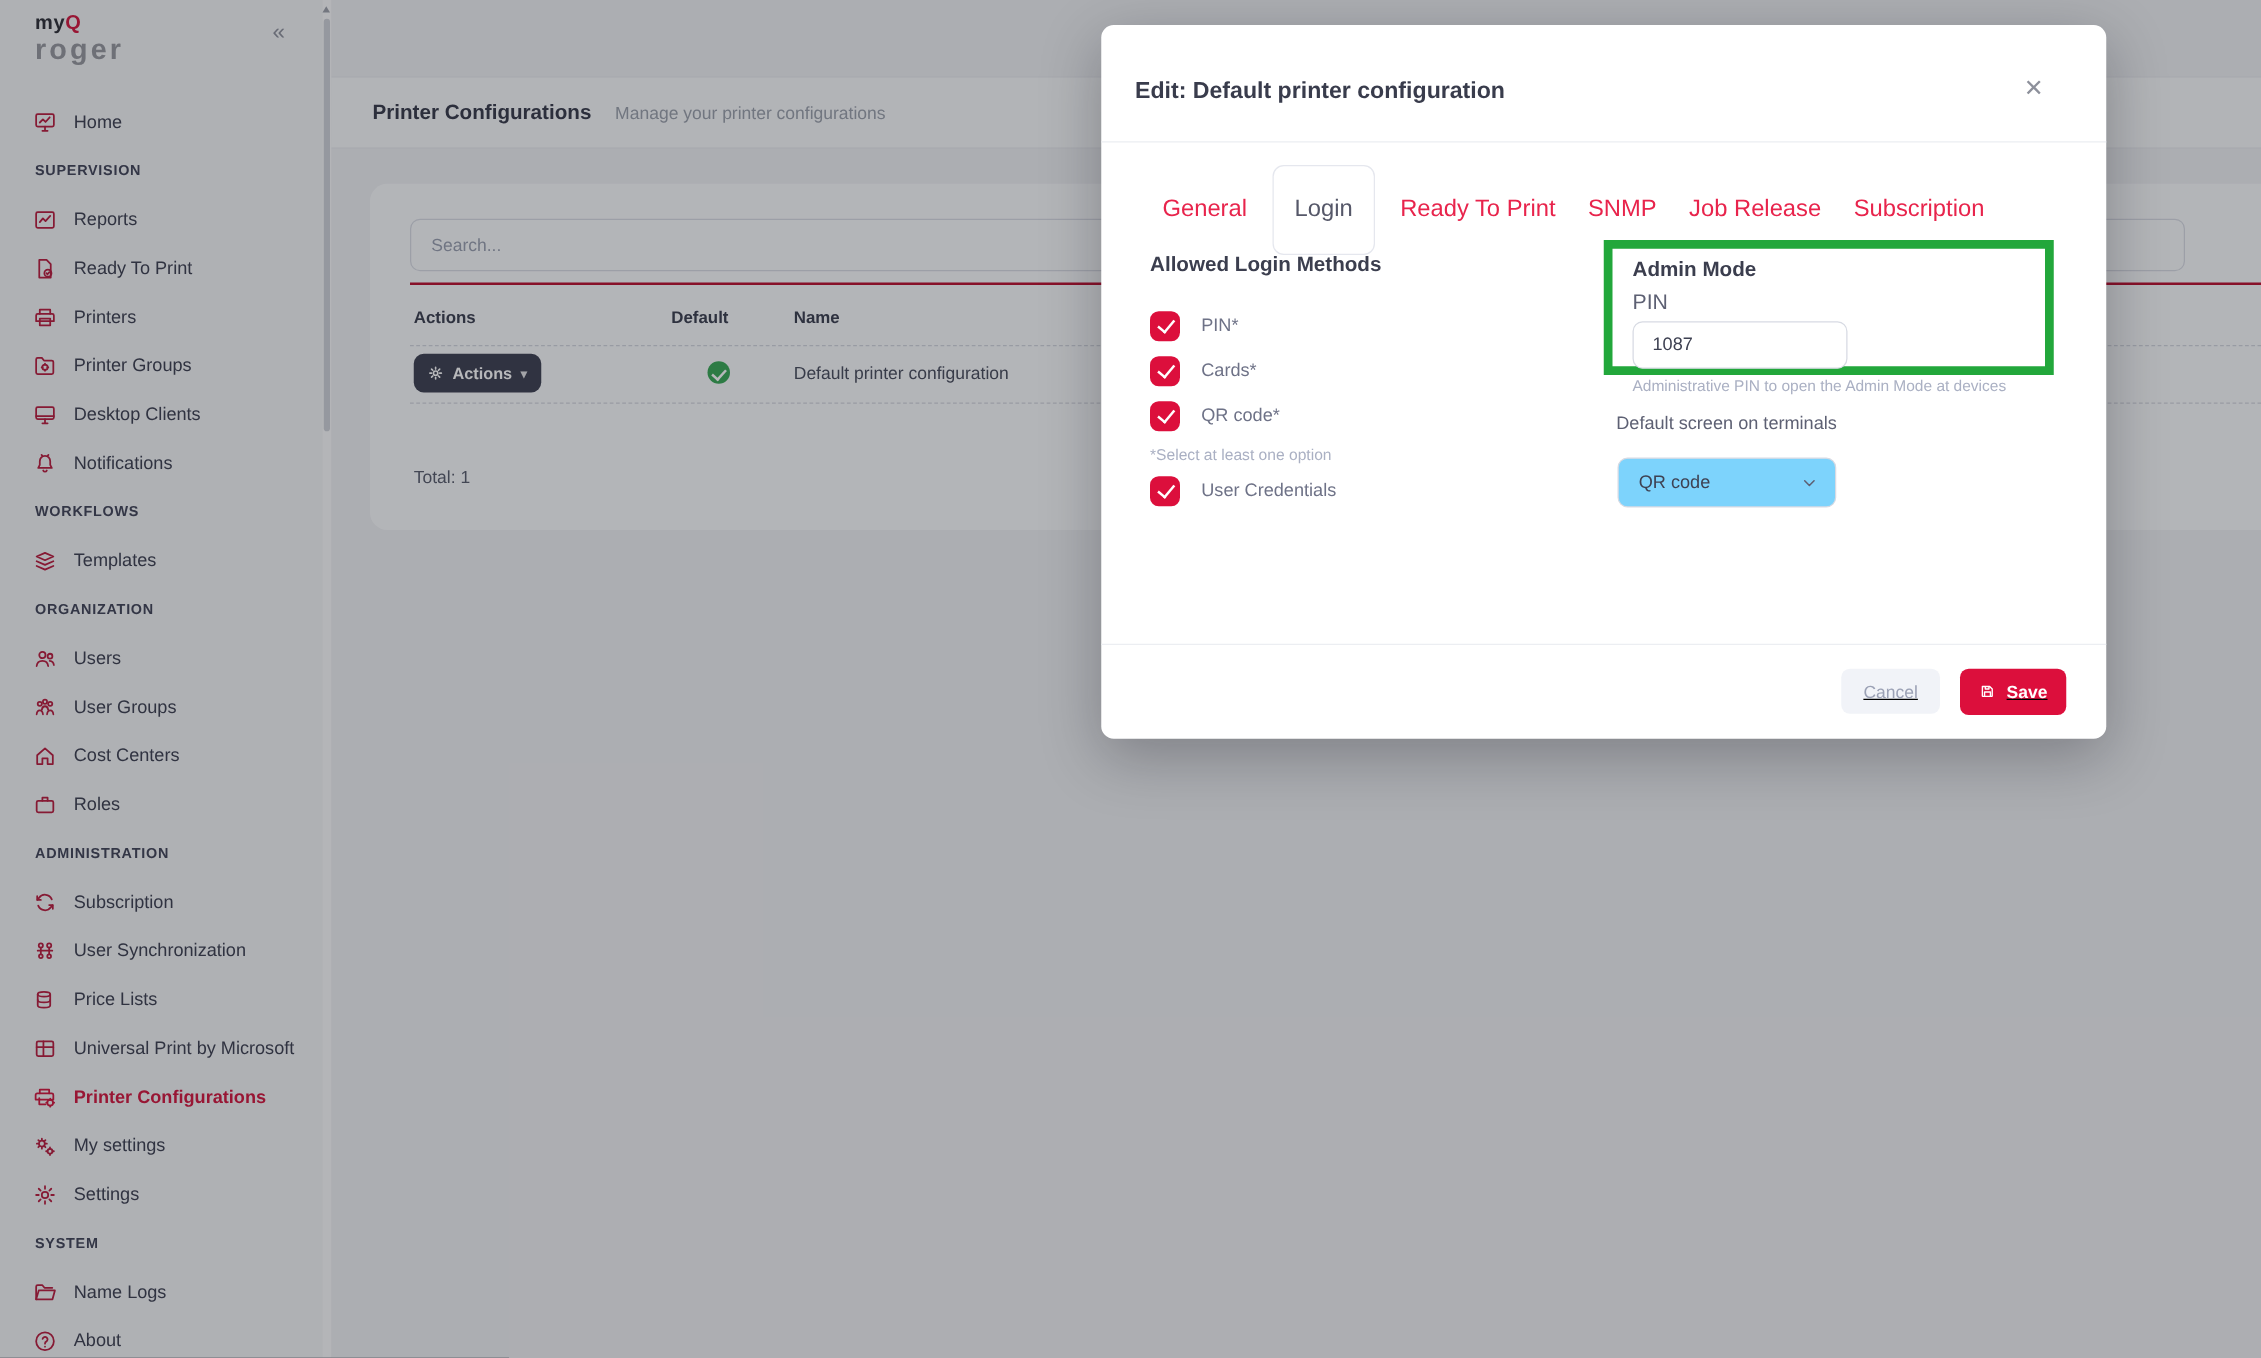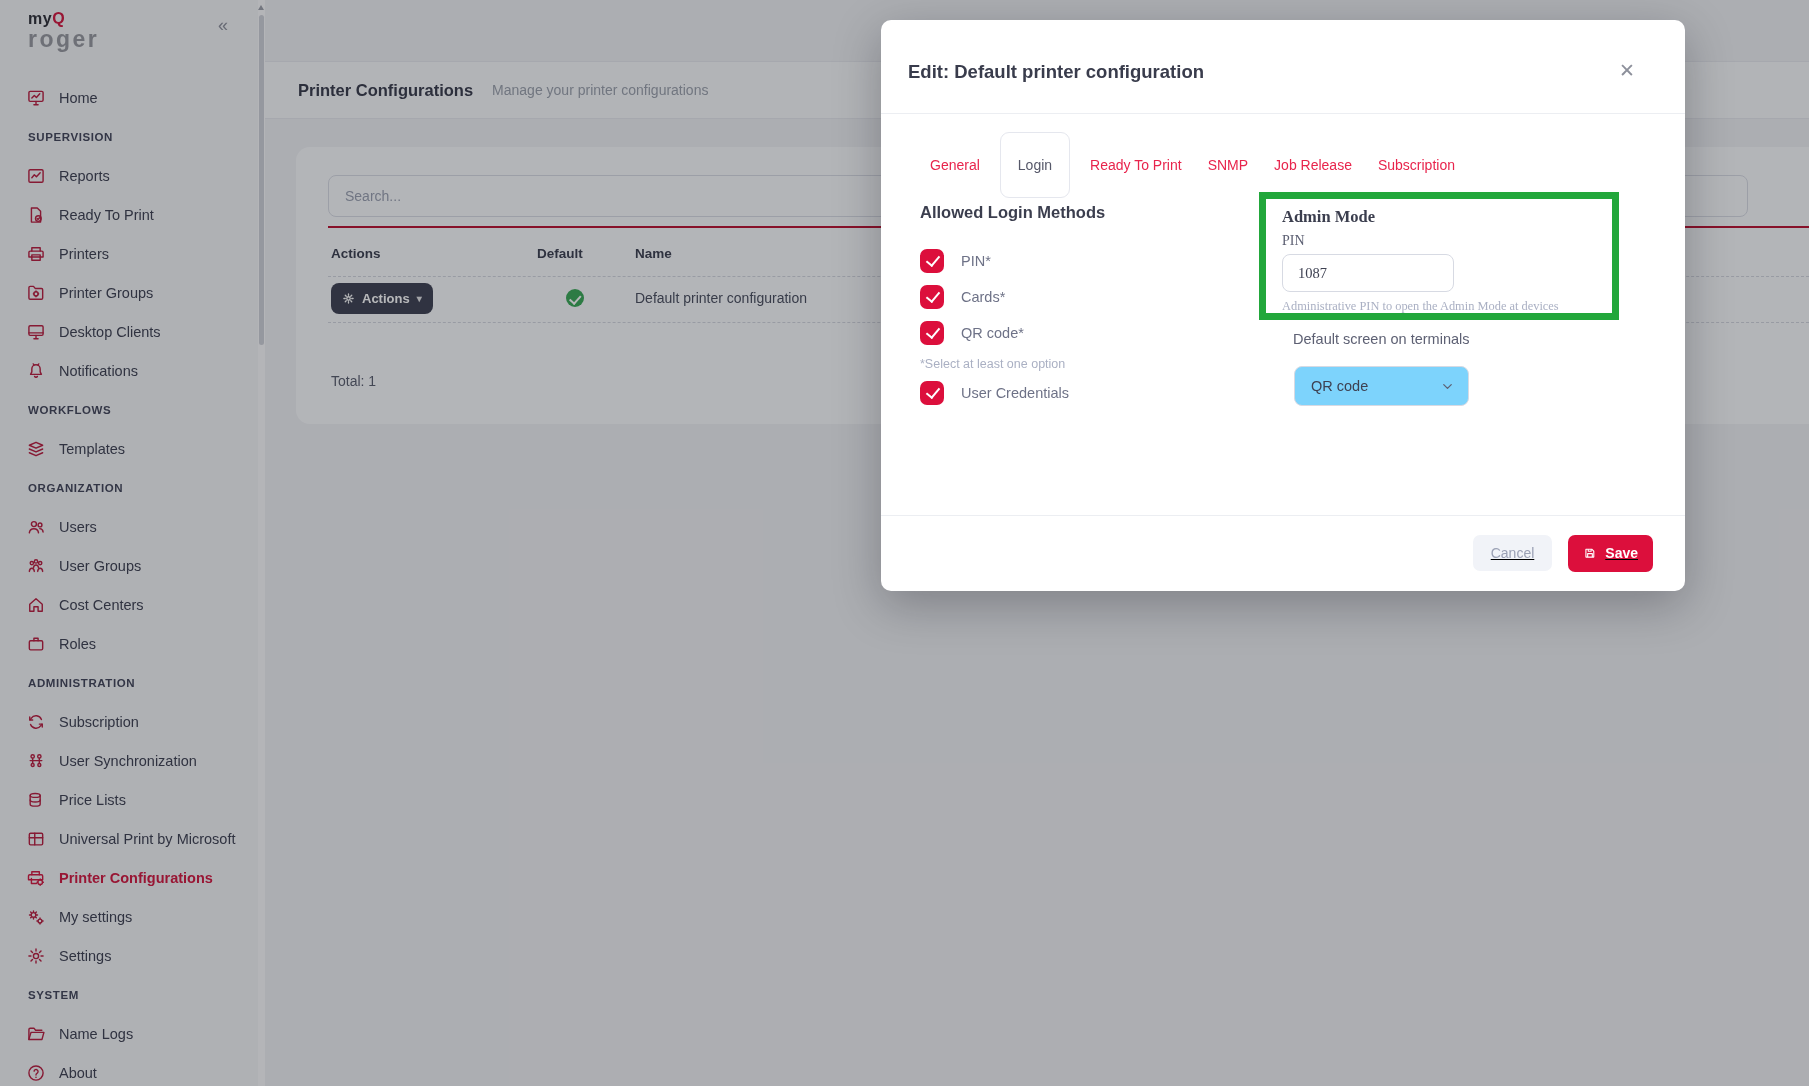--- a/index.html
+++ b/index.html
@@ -46,34 +46,34 @@
   .row-name{position:absolute;left:339px;top:143px;font-size:14px;color:#4a4e5e;}
   .total{position:absolute;left:35px;top:226px;font-size:14px;color:#5a5e6e;}
 
   
   .backdrop{position:absolute;inset:0;background:rgba(18,19,26,.30);z-index:5;}
   .modal{position:absolute;left:881px;top:20px;width:804px;height:571px;background:#fff;border-radius:10px;box-shadow:0 14px 48px rgba(10,12,20,.28);z-index:10;}
   .modal-title{position:absolute;left:27px;top:41px;font-size:18.5px;font-weight:bold;color:#393c4c;}
   .modal-close{position:absolute;right:44px;top:38px;background:none;border:none;font-size:19px;color:#8d909b;cursor:pointer;font-family:inherit;}
   .modal-divider{position:absolute;left:0;right:0;top:93px;border-top:1px solid #eceef2;}
   .tabs{position:absolute;left:36px;top:112px;display:flex;align-items:center;}
-  .tab{font-size:14px;color:#e8244c;padding:10px 13px;cursor:pointer;white-space:nowrap;text-align:center;}
+  .tab{font-size:19px;color:#e8244c;padding:10px 13px;cursor:pointer;white-space:nowrap;text-align:center;}
   .tab.active{color:#565869;background:#fff;border:1px solid #e5e7ee;border-radius:9px;padding:24px 17px;margin:0 7px;}
 
   .col-left{position:absolute;left:39px;top:183px;width:335px;}
   .sec-heading{font-size:16.5px;font-weight:bold;color:#3b3e4e;}
   .options{margin-top:27px;}
   .opt-row{display:flex;align-items:center;gap:17px;height:24px;margin-bottom:12px;}
   .cb{width:24px;height:24px;border-radius:7px;background:#dc0f3c;position:relative;flex:none;cursor:pointer;}
   .cb::after{content:"";position:absolute;left:8.5px;top:4px;width:6px;height:11px;border-right:2.4px solid #fff;border-bottom:2.4px solid #fff;transform:rotate(40deg);}
   .opt-label{font-size:14.5px;color:#6e7287;}
   .opt-note{font-size:12.5px;color:#aab0c3;margin:0 0 10px 0;}
 
-  .green-box{position:absolute;left:378px;top:172px;width:360px;height:128px;border:7px solid #22a73b;box-sizing:border-box;padding:8px 14px 0 16px;font-family:Liberation Serif, serif;}
-  .field-label{margin-top:6px;font-size:14px;color:#5d6073;}
+  .green-box{position:absolute;left:402px;top:172px;width:360px;height:108px;border:7px solid #22a73b;box-sizing:border-box;padding:8px 14px 0 16px;}
+  .field-label{margin-top:6px;font-size:17px;color:#5d6073;}
   .text-input{margin-top:5px;width:172px;height:38px;border:1px solid #d7dae3;border-radius:8px;padding:0 15px;font-size:14.5px;color:#3e4152;font-family:inherit;box-sizing:border-box;background:#fff;display:block;}
   .helper{font-size:12.4px;color:#aab0c3;}
   .green-box .helper{margin-top:7px;white-space:nowrap;}
 
   .ds-label{position:absolute;left:412px;top:309px;width:200px;font-size:14.5px;color:#5d6073;line-height:1.42;}
   .select{position:absolute;left:413px;top:346px;width:175px;height:40px;border:1px solid #d7dae3;border-radius:8px;display:flex;align-items:center;justify-content:space-between;padding:0 13px 0 16px;font-size:14.5px;color:#3e4152;cursor:pointer;box-sizing:border-box;background:#7dd3fc;}
   .chev{display:flex;color:#5d6073;}
   .ds-helper{position:absolute;left:412px;top:393px;width:350px;line-height:1.6;}
 
   .footer-divider{position:absolute;left:0;right:0;top:495px;border-top:1px solid #eceef2;}

